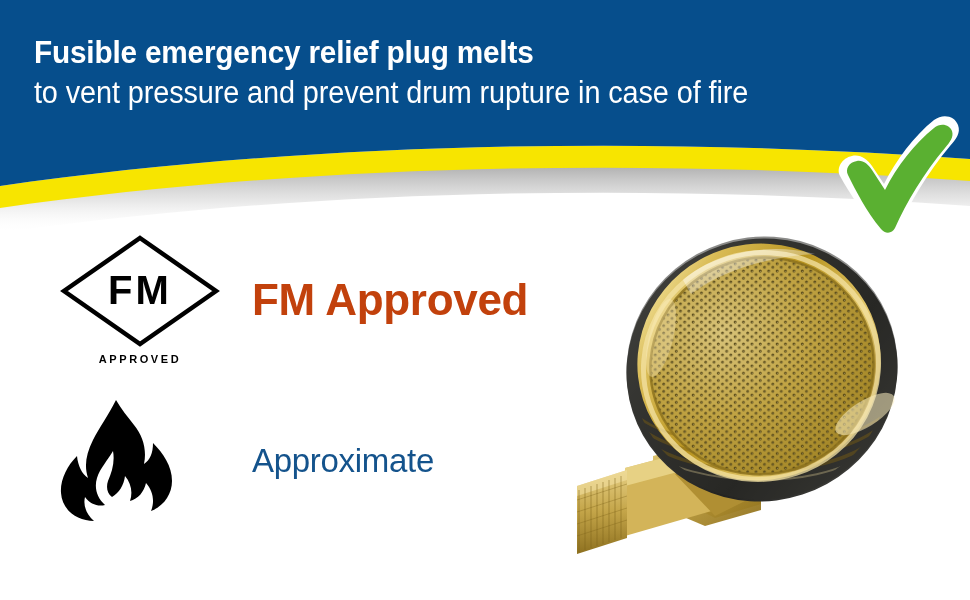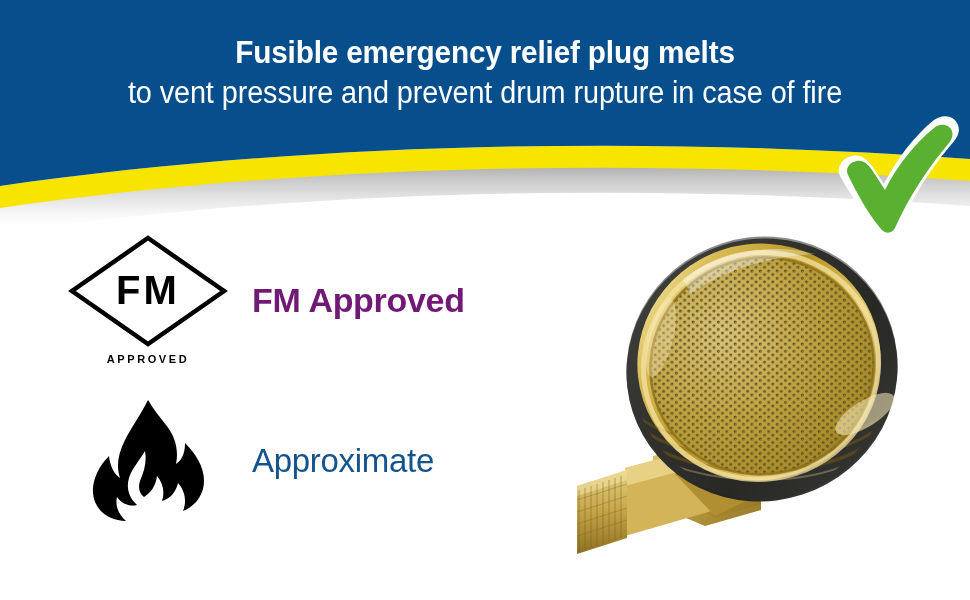--- a/index.html
+++ b/index.html
@@ -28,21 +28,21 @@
     overflow: hidden;
     pointer-events: none;
   }
   .header-svg { display: block; }
 
   .header-text {
     position: absolute;
     left: 0;
     top: 32px;
     width: 970px;
-    text-align: center;
+    text-align: left;
     color: #ffffff;
     z-index: 6;
   }
   .head-line1 {
     font-size: 32px;
     font-weight: bold;
     letter-spacing: -0.2px;
     line-height: 40px;
     transform: scaleX(0.93);
     transform-origin: center;
@@ -64,21 +64,20 @@
     display: flex;
     align-items: center;
   }
   #feature-fm  { left: 58px;  top: 232px; }
   #feature-temp{ left: 58px;  top: 398px; }
 
   .icon-cell {
     width: 180px;
     display: flex;
     align-items: center;
-    justify-content: center;
     flex: none;
   }
 
   
   .fm-logo {
     position: relative;
     width: 164px;
     height: 135px;
   }
   .fm-diamond-svg { display: block; }
@@ -97,23 +96,23 @@
 
   
   .flame-svg { display: block; }
 
   
   .feature-text {
     color: #14538c;
     padding-left: 14px;
   }
   .fm-approved-label {
-    font-size: 34px;
+    font-size: 44px;
     font-weight: bold;
-    color: #701a75;
+    color: #c2410c;
     line-height: 40px;
     letter-spacing: -0.3px;
     white-space: nowrap;
   }
   .temp-bold {
     font-size: 33px;
     font-weight: normal;
     color: #14538c;
     line-height: 41px;
     letter-spacing: -0.3px;

